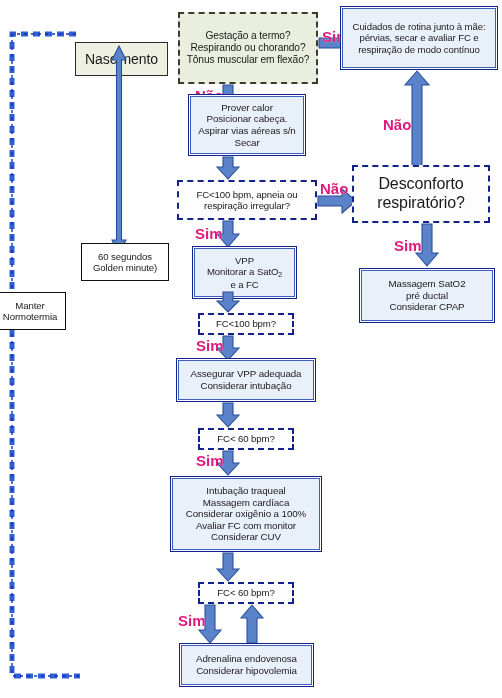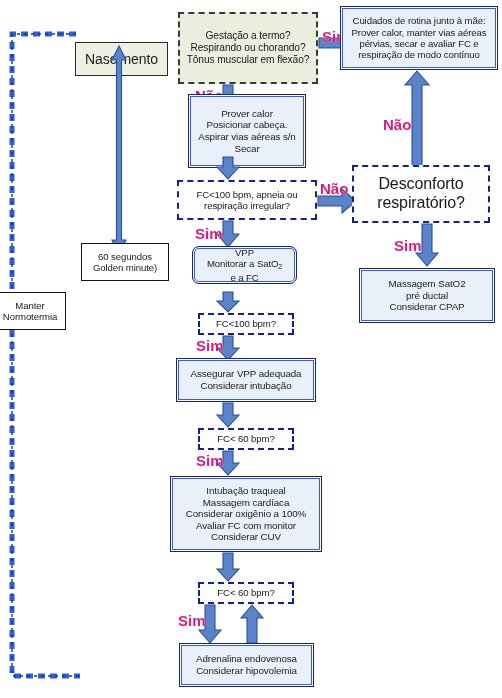--- a/index.html
+++ b/index.html
@@ -117,33 +117,32 @@
 
   <div class="arrow" style="left:216px;top:84px;width:24px;height:26px;">
     <svg width="24" height="26" viewBox="0 0 24 26">
       <path d="M7 1 L17 1 L17 12 L23 12 L12 25 L1 12 L7 12 Z" fill="#5b83c9" stroke="#2a4f9c" stroke-width="1.1"></path>
     </svg>
   </div>
   <div class="ynlabel" style="left:195px;top:87px;">Não</div>
 
   <div class="box proc" style="left:340px;top:6px;width:158px;height:64px;font-size:9.6px;">
     <span class="ln">Cuidados de rotina junto à mãe:</span>
-    <span class="ln">Prover calor, manter vias aéreas</span>
     <span class="ln">pérvias, secar e avaliar FC e</span>
     <span class="ln">respiração de modo contínuo</span>
   </div>
 
   <div class="arrow" style="left:404px;top:70px;width:26px;height:112px;">
     <svg width="26" height="112" viewBox="0 0 26 112">
       <path d="M13 1 L25 15 L18 15 L18 111 L8 111 L8 15 L1 15 Z" fill="#5b83c9" stroke="#2a4f9c" stroke-width="1.1"></path>
     </svg>
   </div>
   <div class="ynlabel" style="left:383px;top:116px;">Não</div>
 
-  <div class="box proc" style="left:188px;top:94px;width:118px;height:74px;font-size:9.8px;">
+  <div class="box proc" style="left:188px;top:94px;width:118px;height:62px;font-size:9.8px;">
     <span class="ln">Prover calor</span>
     <span class="ln">Posicionar cabeça.</span>
     <span class="ln">Aspirar vias aéreas s/n</span>
     <span class="ln">Secar</span>
   </div>
 
   <div class="arrow" style="left:216px;top:156px;width:24px;height:24px;">
     <svg width="24" height="24" viewBox="0 0 24 24">
       <path d="M7 1 L17 1 L17 11 L23 11 L12 23 L1 11 L7 11 Z" fill="#5b83c9" stroke="#2a4f9c" stroke-width="1.1"></path>
     </svg>
@@ -189,21 +188,21 @@
   <div class="box note" style="left:81px;top:243px;width:88px;height:38px;font-size:9.6px;">
     <span class="ln">60 segundos</span>
     <span class="ln">Golden  minute)</span>
   </div>
 
   <div class="box note" style="left:-6px;top:292px;width:72px;height:38px;font-size:9.6px;">
     <span class="ln">Manter</span>
     <span class="ln">Normotermia</span>
   </div>
 
-  <div class="box proc" style="left:192px;top:246px;width:105px;height:38px;font-size:9.6px;border-radius:7px;">
+  <div class="box proc" style="left:192px;top:246px;width:105px;height:53px;font-size:9.6px;">
     <span class="ln">VPP</span>
     <span class="ln">
       <span>Monitorar a SatO</span><span class="sub">2</span>
     </span>
     <span class="ln">e a FC</span>
   </div>
 
   <div class="arrow" style="left:216px;top:291px;width:24px;height:22px;">
     <svg width="24" height="22" viewBox="0 0 24 22">
       <path d="M7 1 L17 1 L17 10 L23 10 L12 21 L1 10 L7 10 Z" fill="#5b83c9" stroke="#2a4f9c" stroke-width="1.1"></path>

